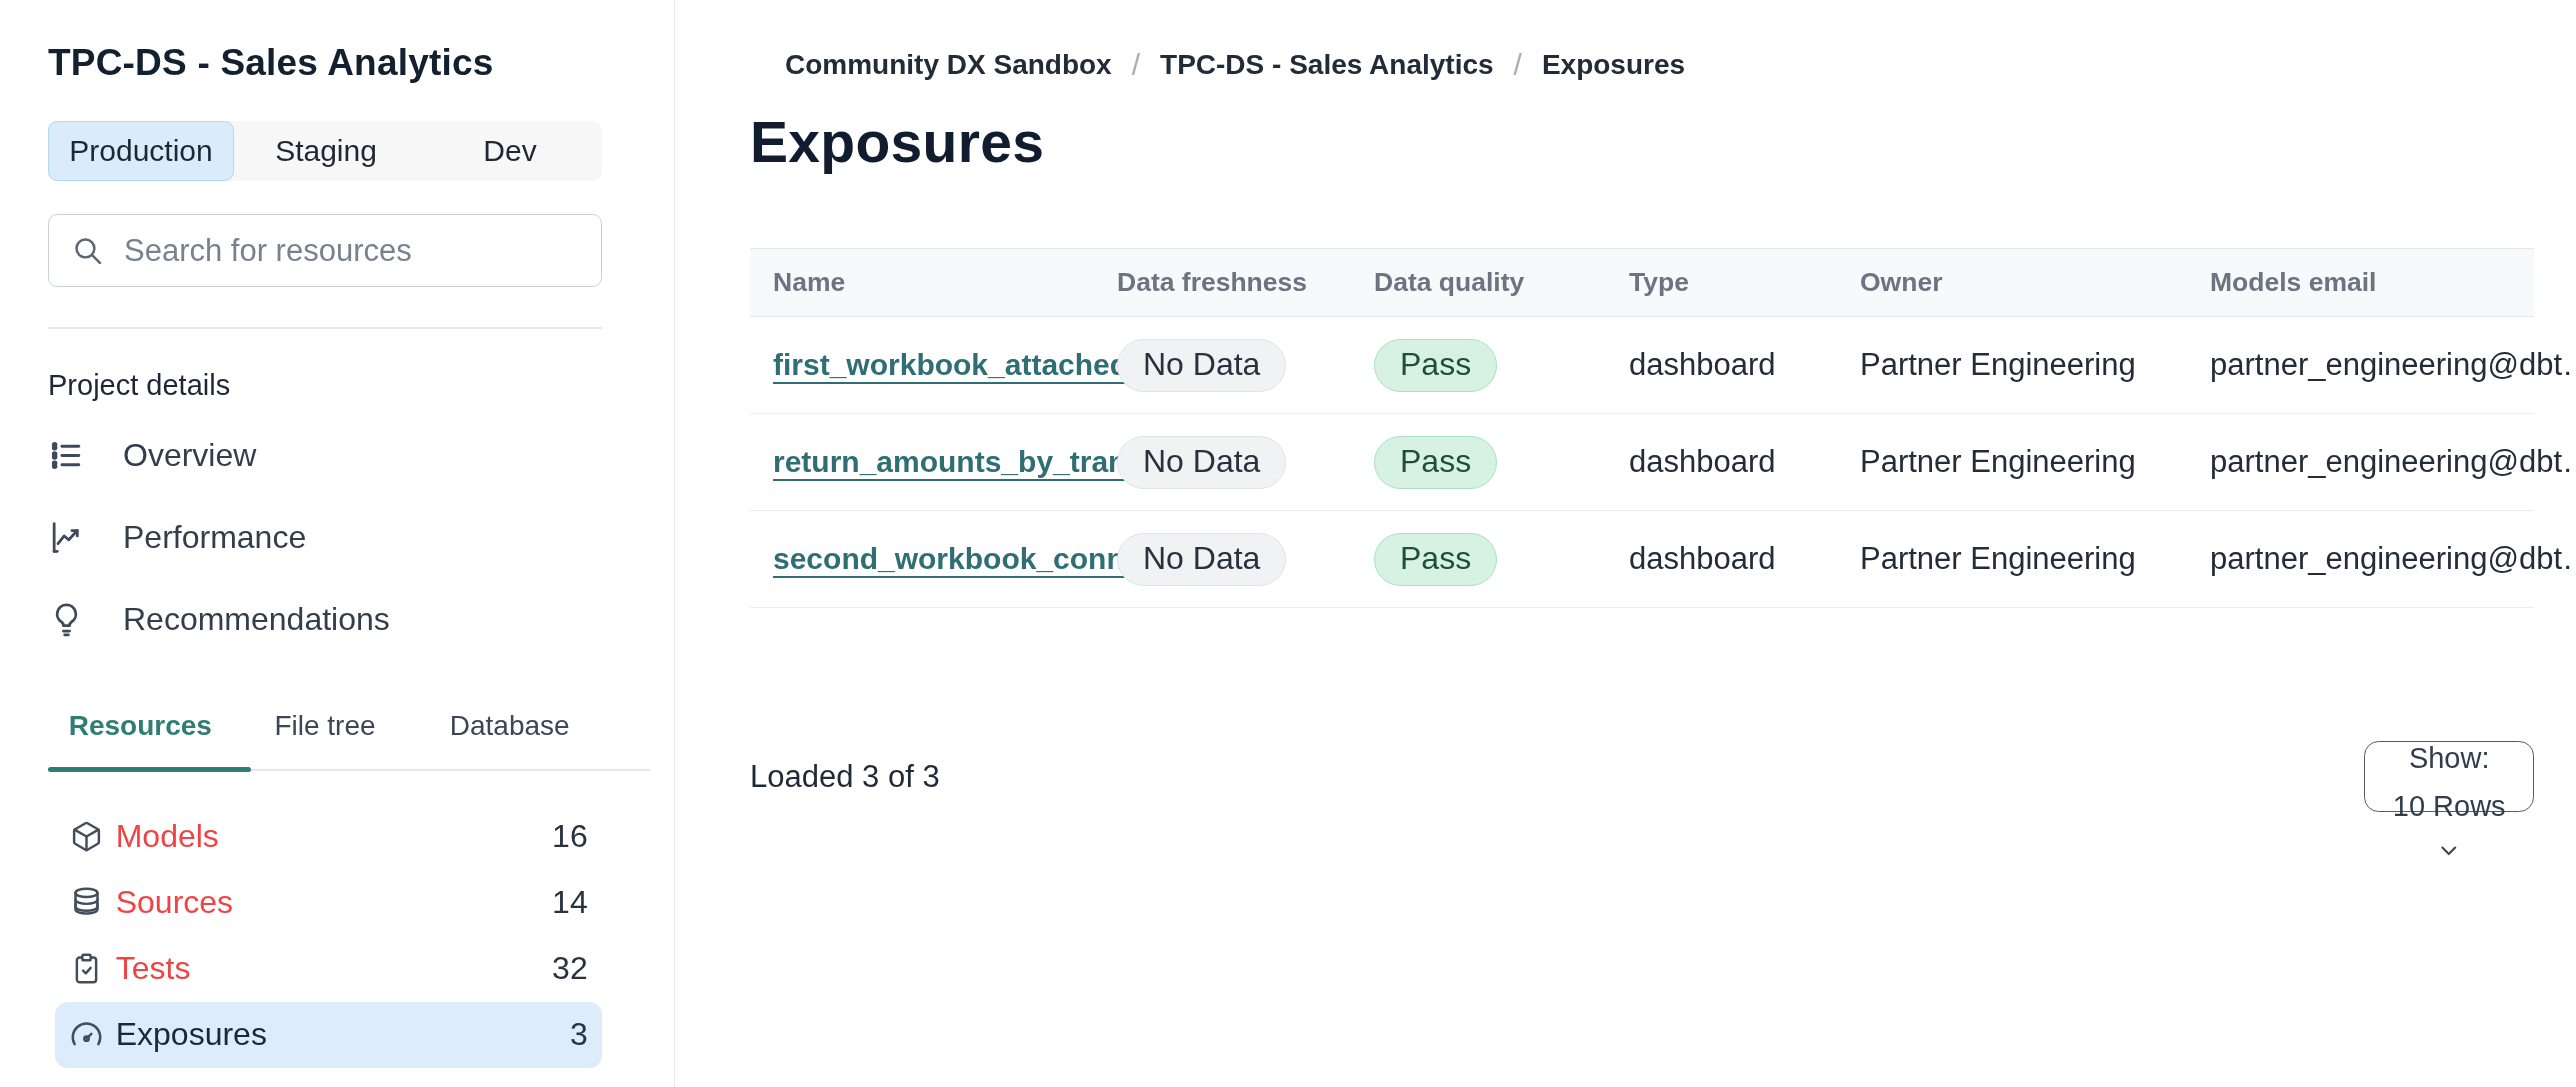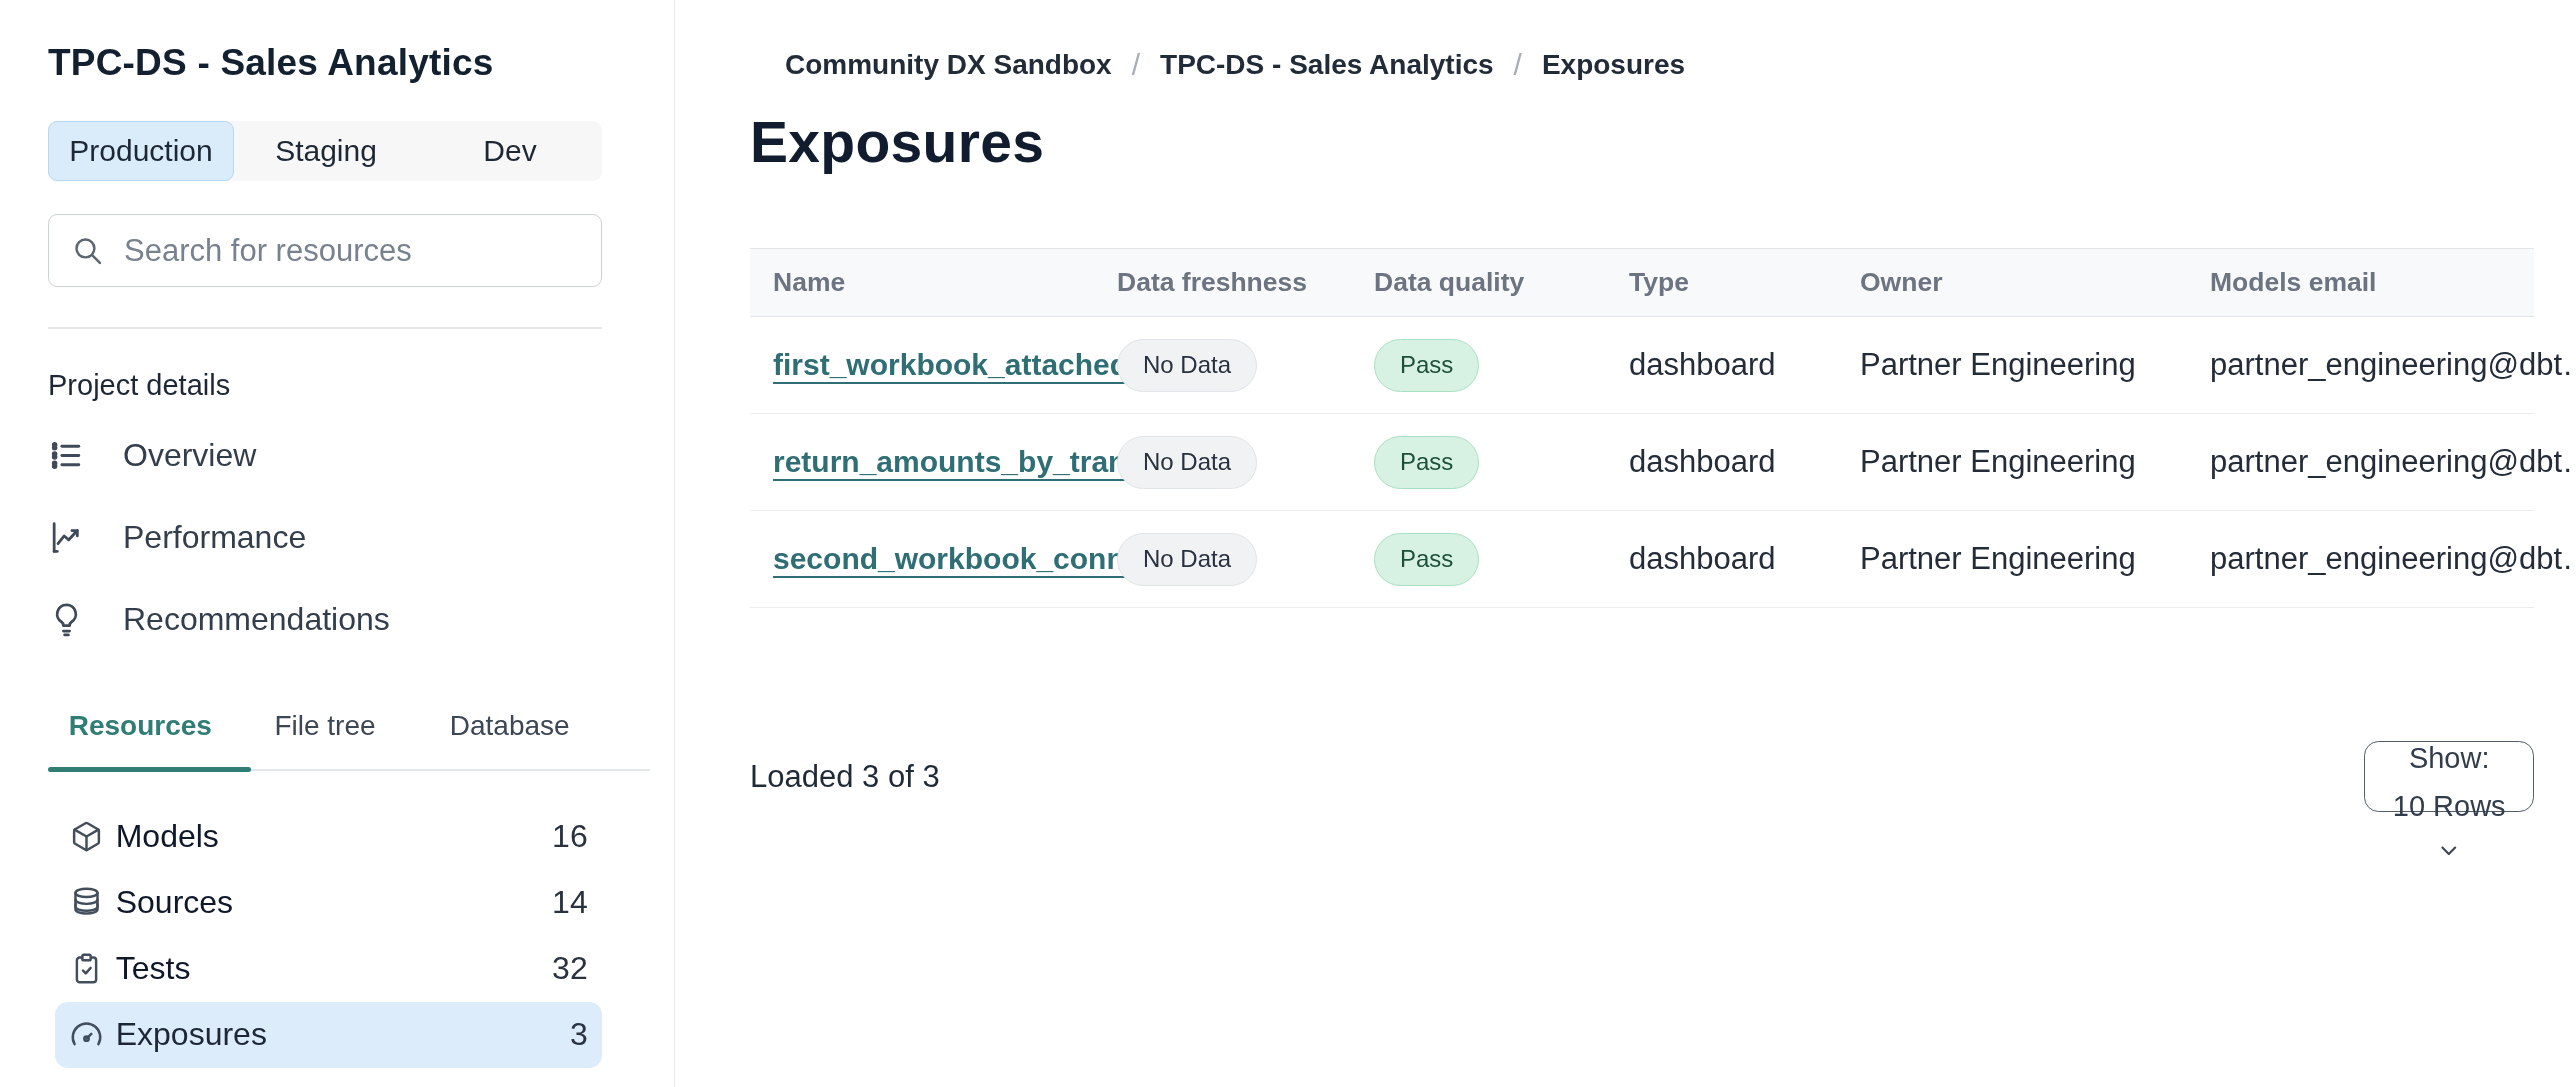--- a/index.html
+++ b/index.html
@@ -66,21 +66,21 @@
   .vt{flex:1;text-align:center;font-size:28px;color:#3C4654;padding-bottom:29px;cursor:pointer;}
   .vt.active{color:var(--teal-tab);font-weight:700;}
   .vt-line{position:absolute;left:0;right:-48px;bottom:0;height:1.8px;background:#E3E6EA;}
   .vt-underline{position:absolute;left:0;bottom:-1.8px;width:203px;height:5.5px;background:var(--teal-tab);border-radius:2.7px;}
   .res-list{margin-top:33px;margin-left:7.3px;width:547px;}
   .res-item{
     display:flex;align-items:center;height:66px;padding:0 14.6px 0 14.6px;
     border-radius:12.8px;cursor:pointer;
   }
   .res-item svg{width:33px;height:33px;color:#434E5C;flex:0 0 auto;}
-  .res-item .lbl{font-size:32px;color:#0f172a;margin-left:12.8px;}
+  .res-item .lbl{font-size:32px;color:#ef4444;margin-left:12.8px;}
   .res-item .cnt{margin-left:auto;font-size:32px;color:#29323F;}
   .res-item.active{background:var(--row-blue-bg);}
   .res-item.active .lbl{color:#1E2834;}
   
   .main{position:absolute;left:750px;top:0;width:1784px;}
   .breadcrumb{
     margin-top:48px;display:flex;align-items:center;gap:20px;
     font-size:28px;font-weight:700;color:#222C39;margin-left:35px;
   }
   .crumb{cursor:pointer;}
@@ -97,21 +97,21 @@
   .trow{
     display:grid;grid-template-columns:367px 257px 255px 231px 350px 324px;
     height:97px;align-items:center;border-bottom:1.8px solid #EAECEF;
   }
   .td{font-size:31px;color:#232C38;}
   .td.c1{padding-left:23px;}
   .name-link{color:var(--teal-link);font-weight:700;font-size:30px;cursor:pointer;white-space:nowrap;}
   .name-link .u{text-decoration:underline;text-decoration-thickness:1.8px;text-underline-offset:7.3px;}
   .pill{
     display:inline-block;height:53px;line-height:49px;padding:0 25px;border-radius:27.4px;
-    font-size:24px;
+    font-size:32px;
   }
   .pill.nodata{background:var(--nodata-bg);border:1.8px solid var(--nodata-border);color:#28313E;}
   .pill.pass{background:var(--pass-bg);border:1.8px solid var(--pass-border);color:var(--pass-text);}
   .table-footer{
     margin-top:133px;display:flex;align-items:center;justify-content:space-between;
   }
   .loaded-text{font-size:31px;color:#1F2A37;}
   .show-select{
     display:flex;align-items:center;gap:14.6px;
     border:1.8px solid #525D6B;border-radius:14.6px;height:71px;padding:0 27.4px;

